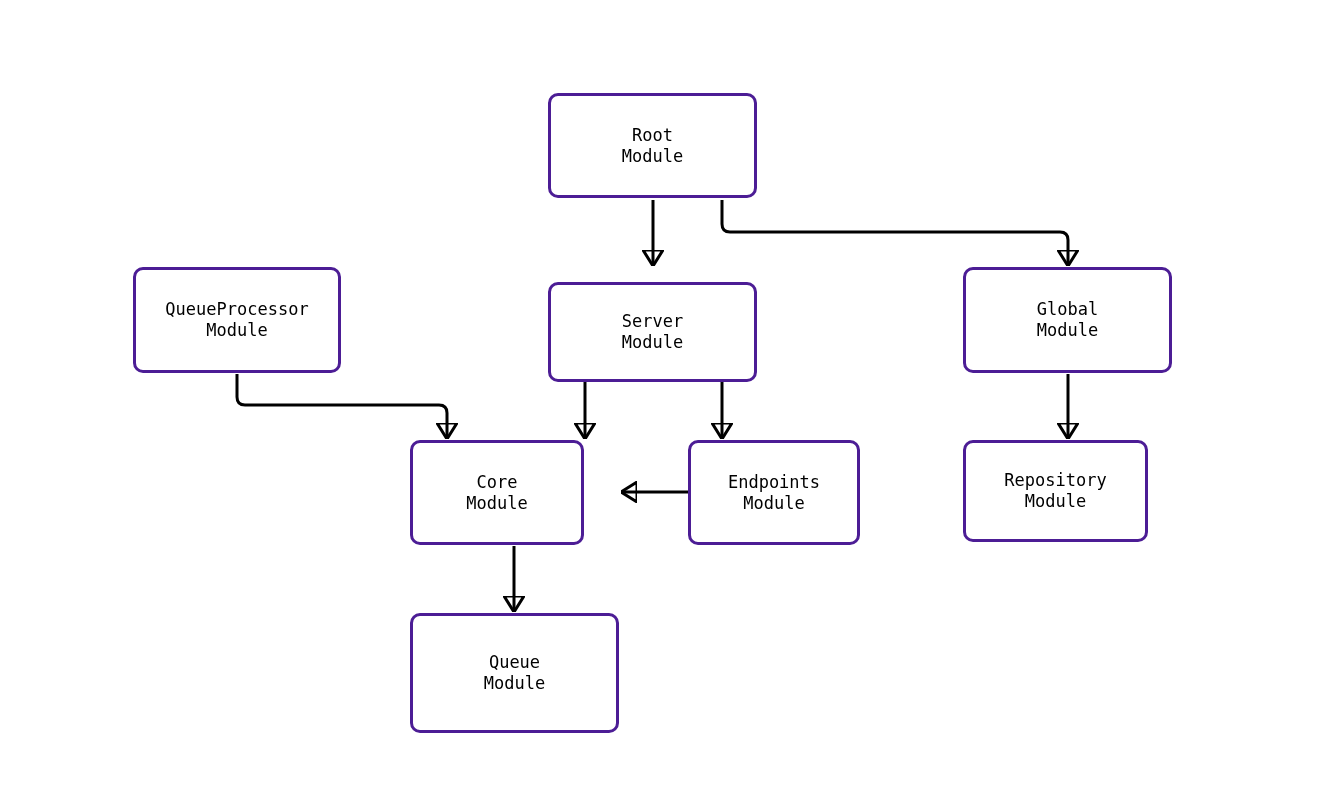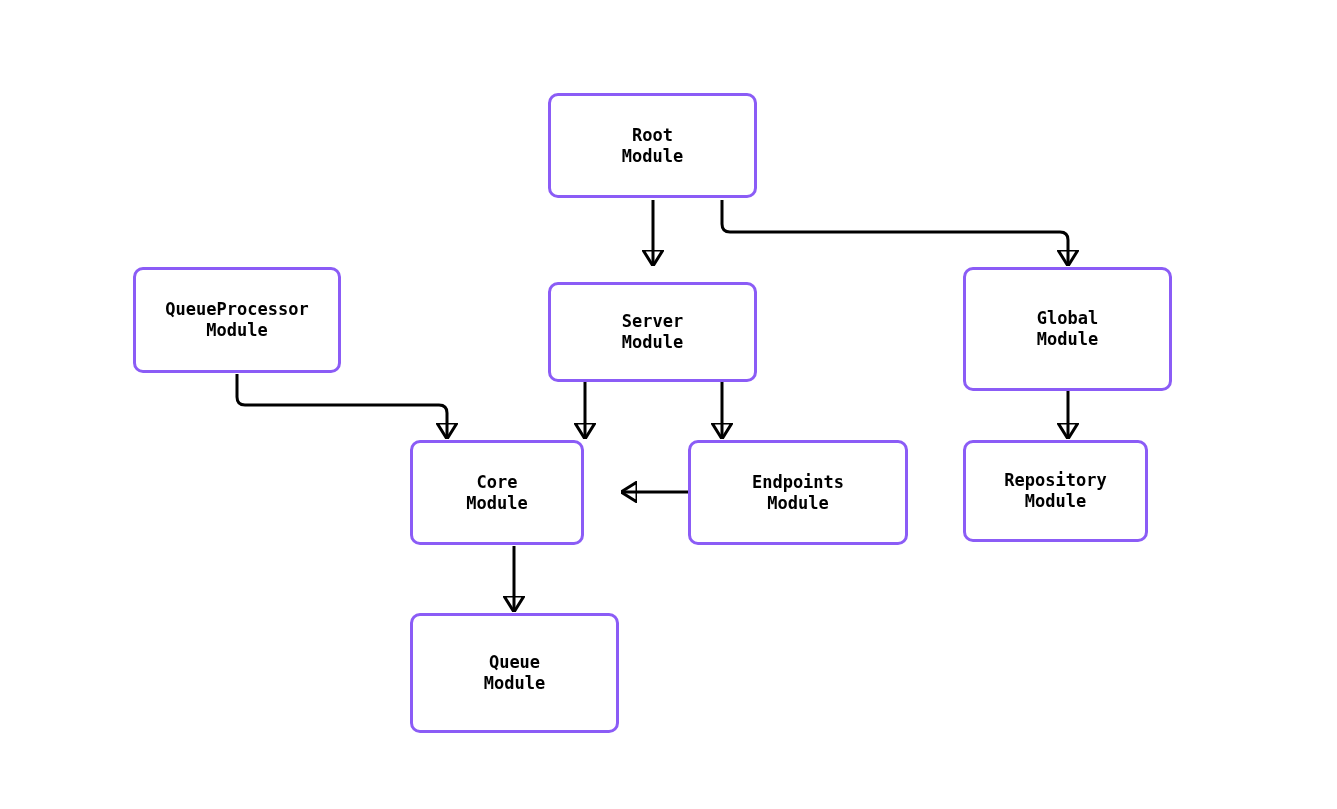--- a/index.html
+++ b/index.html
@@ -24,30 +24,30 @@
     pointer-events: none;
   }
   .edge-layer path {
     fill: none;
     stroke: #000000;
     stroke-width: 3;
   }
   .node {
     position: absolute;
     box-sizing: border-box;
-    border: 3px solid #8b5cf6;
+    border: 3px solid #4c1d95;
     border-radius: 10px;
     background: #ffffff;
     display: flex;
     flex-direction: column;
     align-items: center;
     justify-content: center;
     text-align: center;
     color: #000000;
-    font-weight: bold;
+    font-weight: normal;
     font-size: 17px;
     line-height: 21px;
   }
   .node span {
     display: block;
     white-space: nowrap;
   }
 </style>
 </head>
 <body>
@@ -79,31 +79,31 @@
   <div class="node" style="left:133px; top:267px; width:208px; height:106px;">
     <span>QueueProcessor</span>
     <span>Module</span>
   </div>
 
   <div class="node" style="left:548px; top:282px; width:209px; height:100px;">
     <span>Server</span>
     <span>Module</span>
   </div>
 
-  <div class="node" style="left:963px; top:267px; width:209px; height:124px;">
+  <div class="node" style="left:963px; top:267px; width:209px; height:106px;">
     <span>Global</span>
     <span>Module</span>
   </div>
 
   <div class="node" style="left:410px; top:440px; width:174px; height:105px;">
     <span>Core</span>
     <span>Module</span>
   </div>
 
-  <div class="node" style="left:688px; top:440px; width:220px; height:105px;">
+  <div class="node" style="left:688px; top:440px; width:172px; height:105px;">
     <span>Endpoints</span>
     <span>Module</span>
   </div>
 
   <div class="node" style="left:963px; top:440px; width:185px; height:102px;">
     <span>Repository</span>
     <span>Module</span>
   </div>
 
   <div class="node" style="left:410px; top:613px; width:209px; height:120px;">

